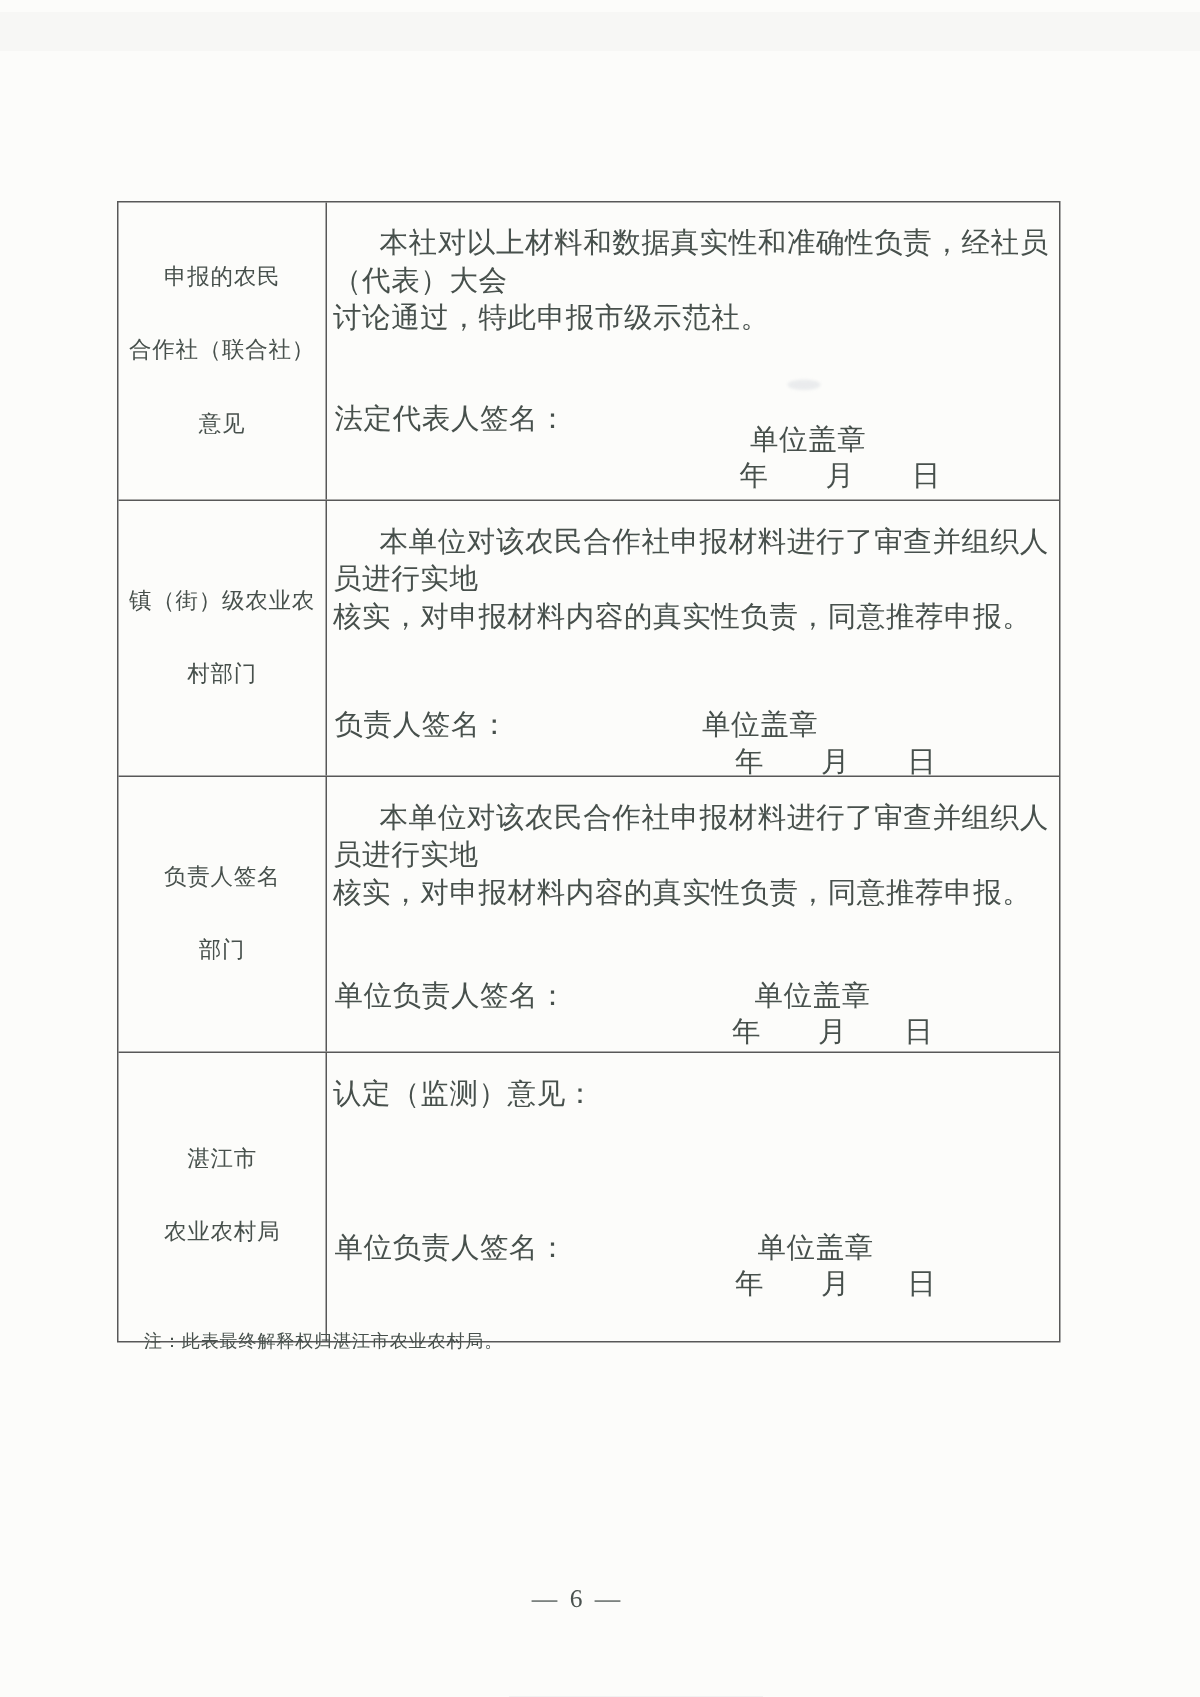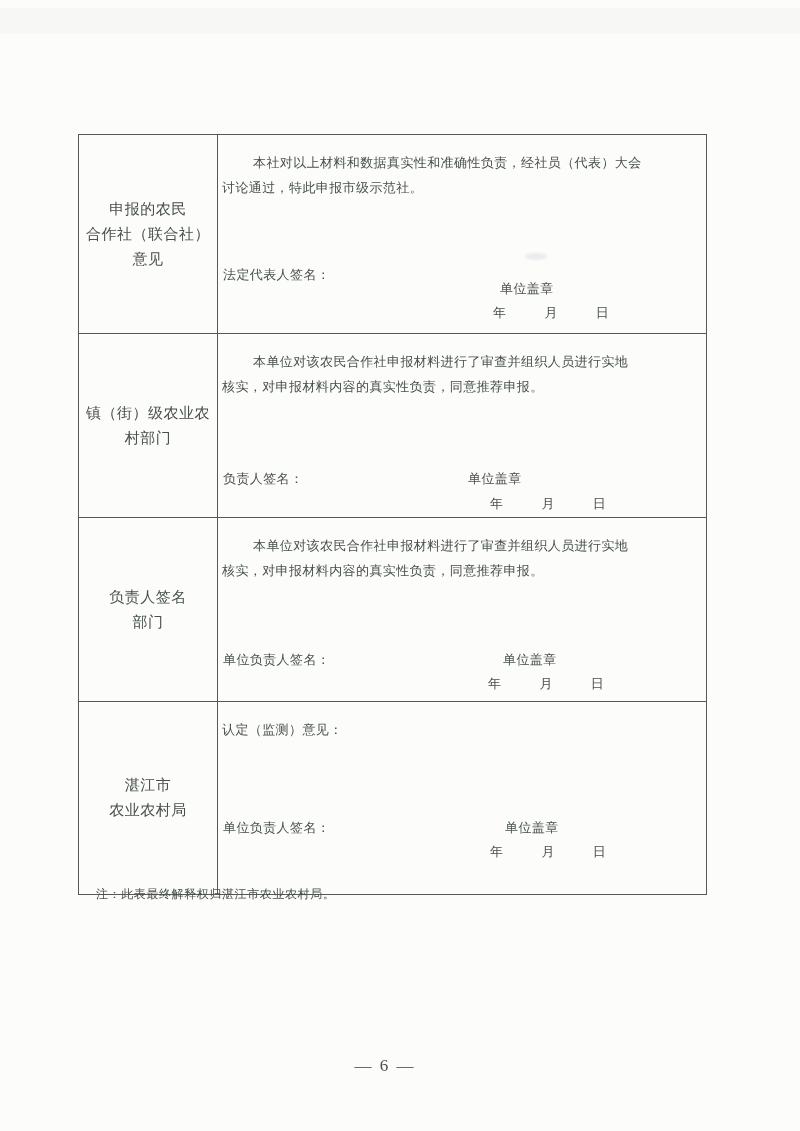--- a/index.html
+++ b/index.html
@@ -42,25 +42,26 @@
     flex: 0 0 139px;
     border-right: 1px solid #585858;
     display: flex;
     flex-direction: column;
     justify-content: center;
     align-items: center;
     text-align: center;
     font-size: 15px;
     line-height: 25px;
     letter-spacing: 0.5px;
+    gap: 24px;
   }
   .content-cell {
     flex: 1 1 auto;
     position: relative;
-    font-size: 13px;
+    font-size: 19px;
     letter-spacing: 0.4px;
   }
   .body-text {
     margin: 15px 6px 0 4px;
     line-height: 25px;
   }
   .body-line.indent { text-indent: 31px; }
   .sign-name { position: absolute; left: 5px; white-space: nowrap; }
   .seal-label { position: absolute; white-space: nowrap; }
   .date-line { position: absolute; display: flex; gap: 38px; white-space: nowrap; }

